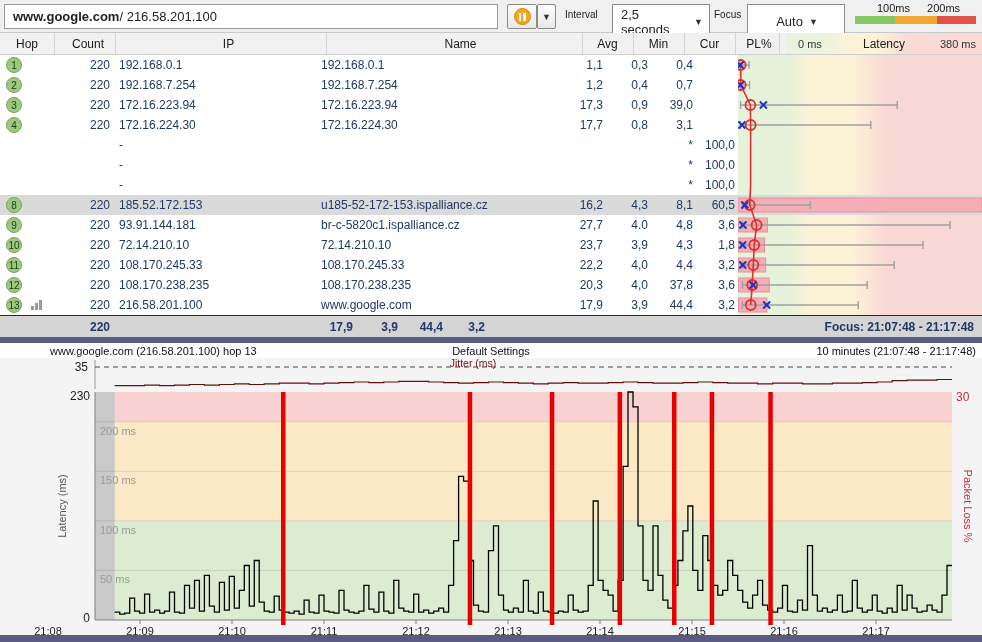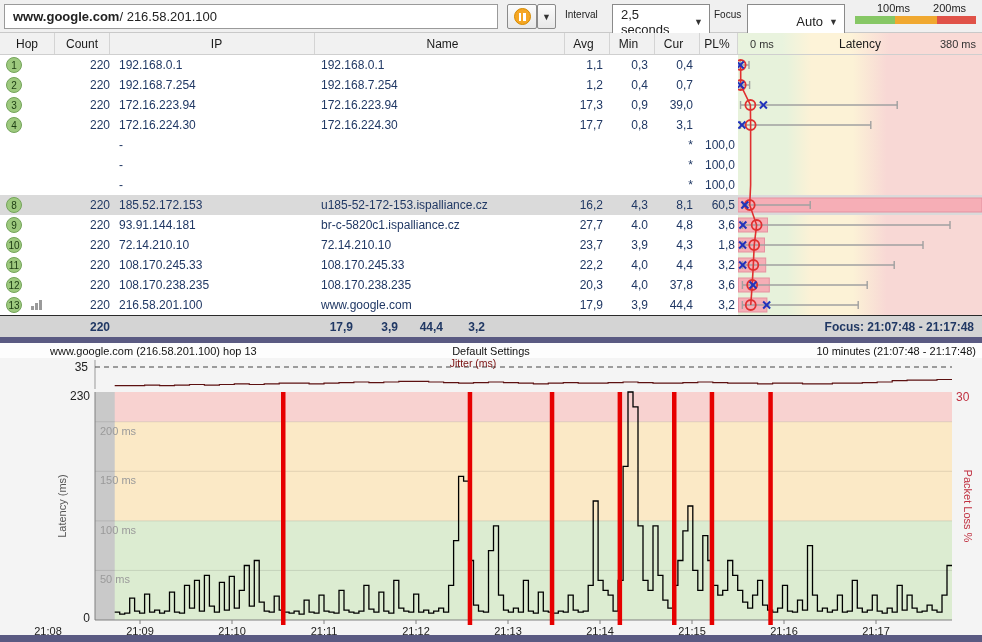--- a/index.html
+++ b/index.html
@@ -18,36 +18,36 @@
     border:1px solid #8a8a8a; border-radius:2px; display:flex; align-items:center; justify-content:center; }
   .pause-btn { left:507px; width:30px; }
   .pause-circle { width:17px; height:17px; border-radius:50%; background:#f5a623;
     border:1px solid #d58a00; display:flex; align-items:center; justify-content:center; gap:2px; }
   .pause-circle i { display:block; width:2.5px; height:8px; background:#fff; }
   .pause-arrow { left:537px; width:19px; font-size:9px; color:#333; }
   .tb-label { position:absolute; top:9px; font-size:10px; color:#222; }
   .lbl-interval { left:565px; }
   .lbl-focus { left:714px; }
   .combo { position:absolute; top:4px; height:35px; background:#fff; border:1px solid #8a8a8a;
-    font-size:13px; color:#222; display:flex; align-items:center; justify-content:flex-end;
+    font-size:13px; color:#222; display:flex; align-items:center; justify-content:center;
     padding:0 6px 0 8px; }
   .combo-interval { left:612px; width:98px; }
   .combo-focus { left:747px; width:98px; }
   .combo .arr { font-size:9px; color:#333; margin-left:6px; }
   .legend { position:absolute; left:855px; top:2px; width:121px; }
   .legend .lbls { display:flex; font-size:11px; color:#222; }
   .legend .lbls span:first-child { margin-left:22px; }
-  .legend .lbls span:last-child { margin-left:23px; }
+  .legend .lbls span:last-child { margin-left:17px; }
   .legend .bar { margin-top:2px; height:8px; display:flex; }
   .legend .bar i { display:block; height:100%; }
 
   
   .table { position:absolute; top:33px; left:0; width:982px; height:304px; background:#fff; }
   .thead { position:absolute; top:0; left:0; width:982px; height:22px; display:flex;
-    background:#f1f1f1; border-bottom:1px solid #cfcfcf; font-size:12px; color:#1a1a1a; }
+    background:#f1f1f1; border-bottom:1px solid #cfcfcf; font-size:12px; color:#1a1a1a;gap:6px; }
   .th { border-right:1px solid #d4d4d4; display:flex; align-items:center; justify-content:center; }
   .lat-head { flex:1; position:relative; border-right:none;
     background:linear-gradient(90deg,#e9f3de 0%,#e9f3de 18%,#fdf3d8 30%,#fdf3d8 46%,#f9dad6 62%,#f9dad6 100%); }
   .lat-head .lh-l { position:absolute; left:4px; font-size:11px; color:#333;padding-left:8px; }
   .lat-head .lh-c { font-size:12px; color:#1a1a1a; }
   .lat-head .lh-r { position:absolute; right:6px; font-size:11px; color:#333; }
   .lat-bands { position:absolute; left:738px; top:22px; width:244px; height:260px;
     background:linear-gradient(90deg,#e7f2db 0%,#e7f2db 20%,#fcf2d6 30%,#fcf2d6 47%,#f8d8d5 61%,#f8d8d5 100%); }
   .row8-hl { position:absolute; left:0; top:162px; width:982px; height:20px; background:#dadada; }
   .rows { position:absolute; top:22px; left:0; width:982px; }

